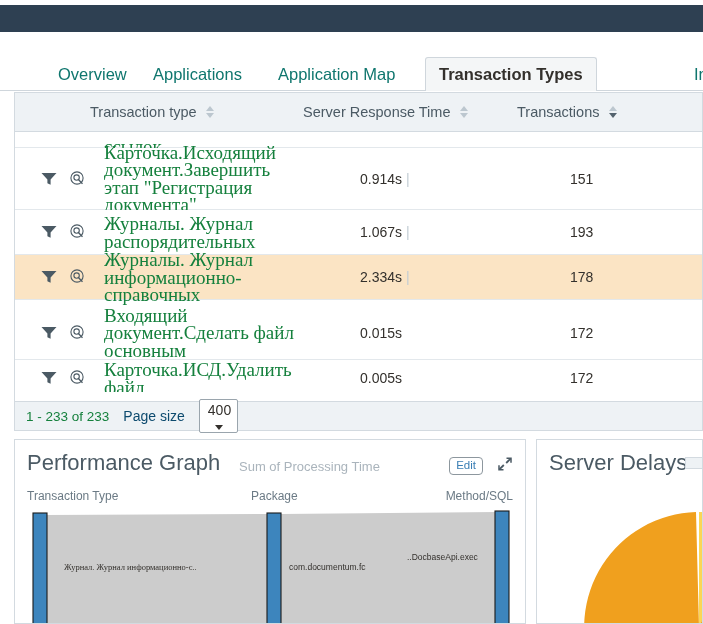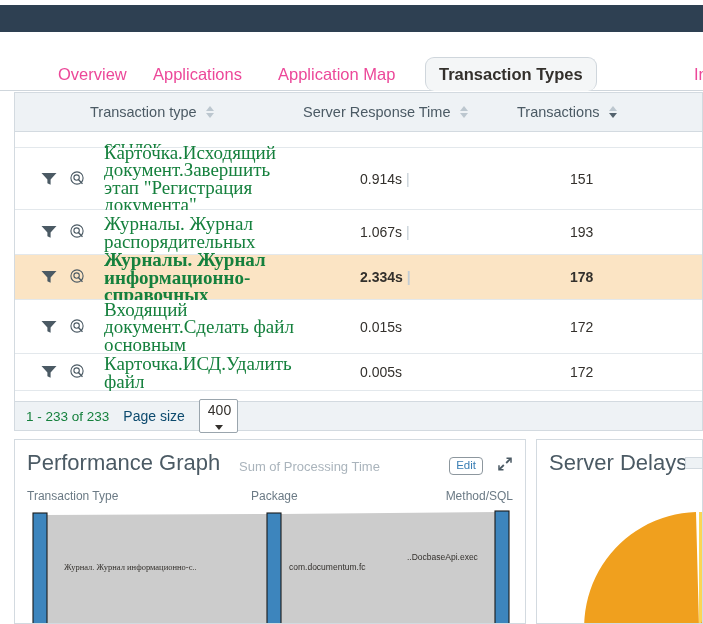--- a/index.html
+++ b/index.html
@@ -41,21 +41,21 @@
     height: 1px;
     background: #cfd6dc;
   }
   .tab {
     position: absolute;
     bottom: 1px;
     height: 32px;
     line-height: 32px;
     padding: 0 13px;
     font-size: 16.5px;
-    color: #ec4899;
+    color: #0f766e;
     white-space: nowrap;
     box-sizing: border-box;
   }
   .tab.active {
     color: #33302c;
     font-weight: bold;
     background: #f4f6f7;
     border: 1px solid #cfd6dc;
     border-bottom: none;
     bottom: 0;
@@ -119,21 +119,21 @@
     position: relative;
     height: 260px;
     overflow: hidden;
   }
   .row {
     position: relative;
     border-bottom: 1px solid #e3e8ec;
     box-sizing: border-box;
     background: #ffffff;
   }
-  .row.sel { background: #fbe4c4; font-weight: bold; }
+  .row.sel { background: #fbe4c4; }
   .row-icons {
     position: absolute;
     left: 26px;
     top: 50%;
     transform: translateY(-50%);
     display: flex;
     align-items: center;
     gap: 13px;
   }
   .icon-funnel, .icon-search { display: block; }
@@ -309,21 +309,21 @@
 </head>
 <body>
 
 <div class="topbar"></div>
 
 <div class="tabstrip">
   <div class="baseline"></div>
   <div class="tab" style="left:45px;">Overview</div>
   <div class="tab" style="left:140px;">Applications</div>
   <div class="tab" style="left:265px;">Application Map</div>
-  <div class="tab active" style="left:425px;border-radius:9px;">Transaction Types</div>
+  <div class="tab active" style="left:425px;">Transaction Types</div>
   <div class="tab" style="left:681px;">In</div>
 </div>
 
 <div class="grid-panel">
 
   <div class="grid-head">
     <div class="th th-tt">
       <span>Transaction type</span>
       <span class="sortmark"><i class="up"></i><i class="down"></i></span>
     </div>
@@ -384,21 +384,21 @@
             <circle cx="7" cy="7" r="6.1" fill="none" stroke="#4b5a64" stroke-width="1.1"></circle>
             <circle cx="6.6" cy="6.6" r="2.7" fill="none" stroke="#4b5a64" stroke-width="1.1"></circle>
             <line x1="8.6" y1="8.7" x2="12.5" y2="12.8" stroke="#4b5a64" stroke-width="1.3"></line>
           </svg>
       </div>
       <div class="cell-name">Журналы. Журнал информационно-справочных</div>
       <div class="cell-time"><span>2.334s</span><span class="bar">|</span></div>
       <div class="cell-count">178</div>
     </div>
 
-    <div class="row" style="height:54px;">
+    <div class="row" style="height:54px;margin-top:6px;">
       <div class="row-icons">
         <svg class="icon-funnel" width="16" height="14" viewBox="0 0 16 14">
             <path d="M0.5 1 H15.5 L9.6 7.4 V12.8 L6.4 11.2 V7.4 Z" fill="#4b5a64"></path>
           </svg>
         <svg class="icon-search" width="16" height="16" viewBox="0 0 16 16">
             <circle cx="7" cy="7" r="6.1" fill="none" stroke="#4b5a64" stroke-width="1.1"></circle>
             <circle cx="6.6" cy="6.6" r="2.7" fill="none" stroke="#4b5a64" stroke-width="1.1"></circle>
             <line x1="8.6" y1="8.7" x2="12.5" y2="12.8" stroke="#4b5a64" stroke-width="1.3"></line>
           </svg>
       </div>

